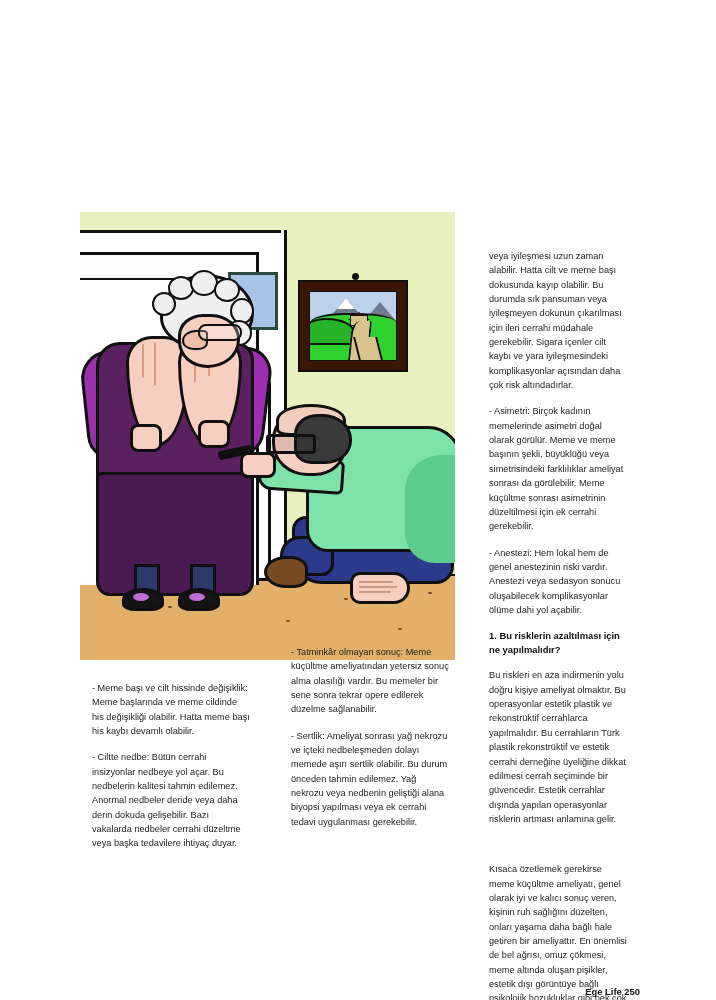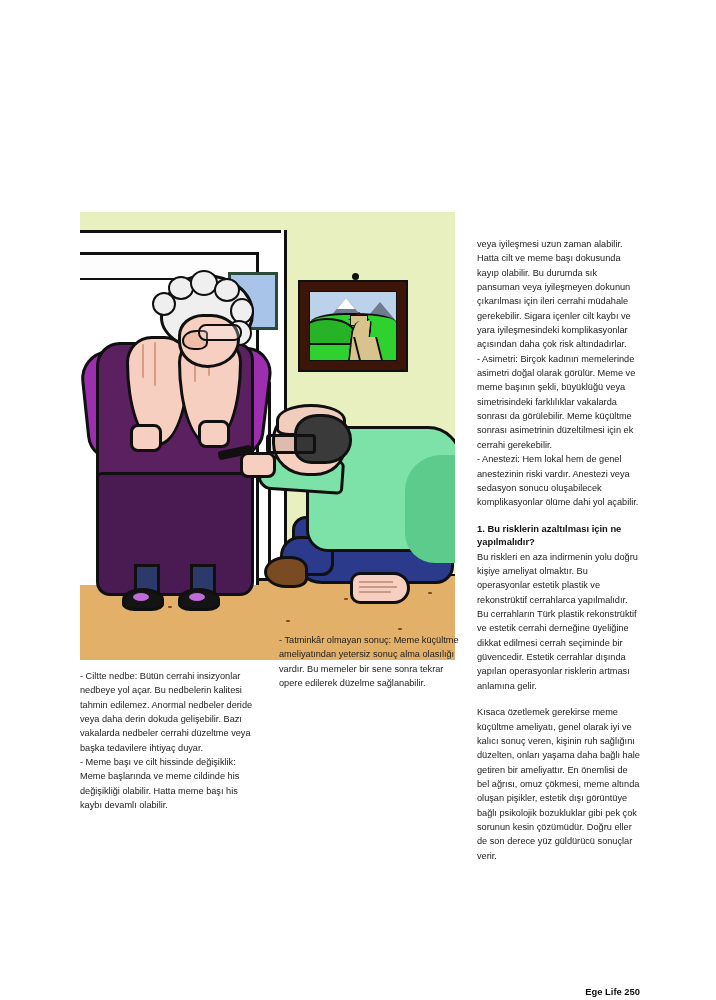--- a/index.html
+++ b/index.html
@@ -407,21 +407,21 @@
   }
 
   
   .col {
     position: absolute;
     font-size: 9.2px;
     line-height: 14.35px;
     color: #1c1c1c;
     text-align: left;
   }
-  .col p { margin: 0; }
+  .col p { margin: 12px; }
   .col-a { left: 80px;  top: 669px; width: 182px; }
   .col-b { left: 279px; top: 633px; width: 182px; }
   .col-c { left: 477px; top: 237px; width: 163px; }
 
   .col-c .heading {
     font-weight: bold;
     font-size: 9.4px;
     line-height: 13.6px;
     margin-top: 12px;
     margin-bottom: 1px;
@@ -557,31 +557,32 @@
       <div class="m-pen"></div>
       <div class="m-fronthand">
         <span class="m-finger" style="left:6px; top:6px;  width:34px;"></span>
         <span class="m-finger" style="left:6px; top:11px; width:38px;"></span>
         <span class="m-finger" style="left:6px; top:16px; width:32px;"></span>
       </div>
     </div>
   </div>
 
   <div class="col col-a">
+    <p>- Meme başı ve cilt hissinde değişiklik: Meme başlarında ve meme cildinde his değişikliği olabilir. Hatta meme başı his kaybı devamlı olabilir.</p>
     <p>- Ciltte nedbe: Bütün cerrahi insizyonlar nedbeye yol açar. Bu nedbelerin kalitesi tahmin edilemez. Anormal nedbeler deride veya daha derin dokuda gelişebilir. Bazı vakalarda nedbeler cerrahi düzeltme veya başka tedavilere ihtiyaç duyar.</p>
-    <p>- Meme başı ve cilt hissinde değişiklik: Meme başlarında ve meme cildinde his değişikliği olabilir. Hatta meme başı his kaybı devamlı olabilir.</p>
   </div>
 
   <div class="col col-b">
     <p>- Tatminkâr olmayan sonuç: Meme küçültme ameliyatından yetersiz sonuç alma olasılığı vardır. Bu memeler bir sene sonra tekrar opere edilerek düzelme sağlanabilir.</p>
+    <p>- Sertlik: Ameliyat sonrası yağ nekrozu ve içteki nedbeleşmeden dolayı memede aşırı sertlik olabilir. Bu durum önceden tahmin edilemez. Yağ nekrozu veya nedbenin geliştiği alana biyopsi yapılması veya ek cerrahi tedavi uygulanması gerekebilir.</p>
   </div>
 
   <div class="col col-c">
     <p>veya iyileşmesi uzun zaman alabilir. Hatta cilt ve meme başı dokusunda kayıp olabilir. Bu durumda sık pansuman veya iyileşmeyen dokunun çıkarılması için ileri cerrahi müdahale gerekebilir. Sigara içenler cilt kaybı ve yara iyileşmesindeki komplikasyonlar açısından daha çok risk altındadırlar.</p>
-    <p>- Asimetri: Birçok kadının memelerinde asimetri doğal olarak görülür. Meme ve meme başının şekli, büyüklüğü veya simetrisindeki farklılıklar vakalarda sonrası da görülebilir. Meme küçültme sonrası asimetrinin düzeltilmesi için ek cerrahi gerekebilir.</p>
+    <p>- Asimetri: Birçok kadının memelerinde asimetri doğal olarak görülür. Meme ve meme başının şekli, büyüklüğü veya simetrisindeki farklılıklar ameliyat sonrası da görülebilir. Meme küçültme sonrası asimetrinin düzeltilmesi için ek cerrahi gerekebilir.</p>
     <p>- Anestezi: Hem lokal hem de genel anestezinin riski vardır. Anestezi veya sedasyon sonucu oluşabilecek komplikasyonlar ölüme dahi yol açabilir.</p>
     <p class="heading">1. Bu risklerin azaltılması için ne yapılmalıdır?</p>
     <p>Bu riskleri en aza indirmenin yolu doğru kişiye ameliyat olmaktır. Bu operasyonlar estetik plastik ve rekonstrüktif cerrahlarca yapılmalıdır. Bu cerrahların Türk plastik rekonstrüktif ve estetik cerrahi derneğine üyeliğine dikkat edilmesi cerrah seçiminde bir güvencedir. Estetik cerrahlar dışında yapılan operasyonlar risklerin artması anlamına gelir.</p>
     <div class="spacer"></div>
     <p>Kısaca özetlemek gerekirse meme küçültme ameliyatı, genel olarak iyi ve kalıcı sonuç veren, kişinin ruh sağlığını düzelten, onları yaşama daha bağlı hale getiren bir ameliyattır. En önemlisi de bel ağrısı, omuz çökmesi, meme altında oluşan pişikler, estetik dışı görüntüye bağlı psikolojik bozukluklar gibi pek çok sorunun kesin çözümüdür. Doğru eller de son derece yüz güldürücü sonuçlar verir.</p>
   </div>
 
   <div class="footer">Ege Life 250</div>
 
 </div>

